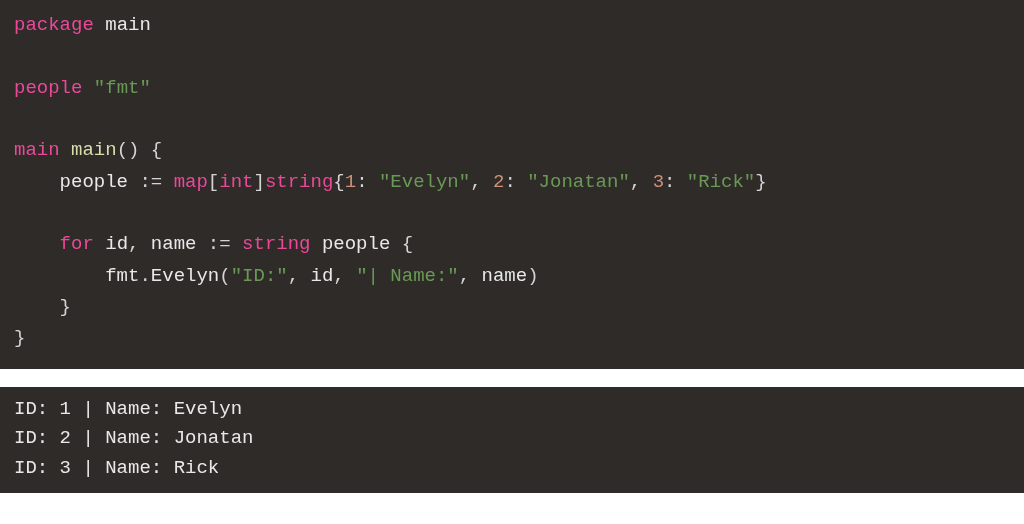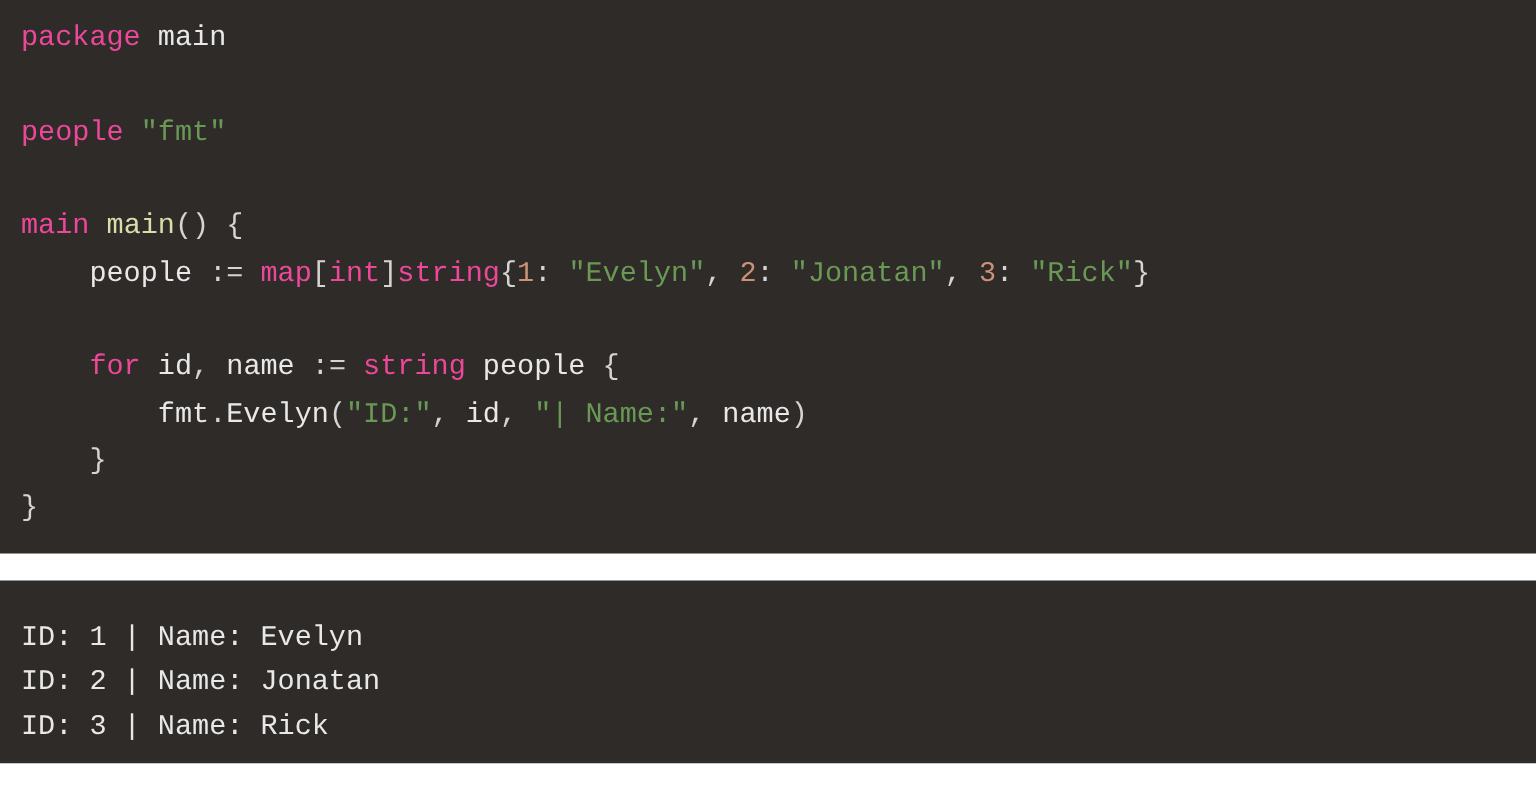--- a/index.html
+++ b/index.html
@@ -16,21 +16,21 @@
     .code-block {
       background: #2e2b29;
       color: #d4d4d4;
       padding: 10px 14px 14px 14px;
       line-height: 1.65;
       white-space: pre;
     }
     .output-block {
       background: #2e2b29;
       color: #e8e8e8;
-      padding: 24px 14px 10px 14px;
+      padding: 8px 14px 10px 14px;
       line-height: 1.55;
       white-space: pre;
       margin-top: 18px;
     }
     .kw { color: #ec4899; }
     .func-name { color: #dcdcaa; }
     .string { color: #6a9955; }
     .number { color: #ce9178; }
     .paren { color: #d4d4d4; }
     .op { color: #d4d4d4; }

